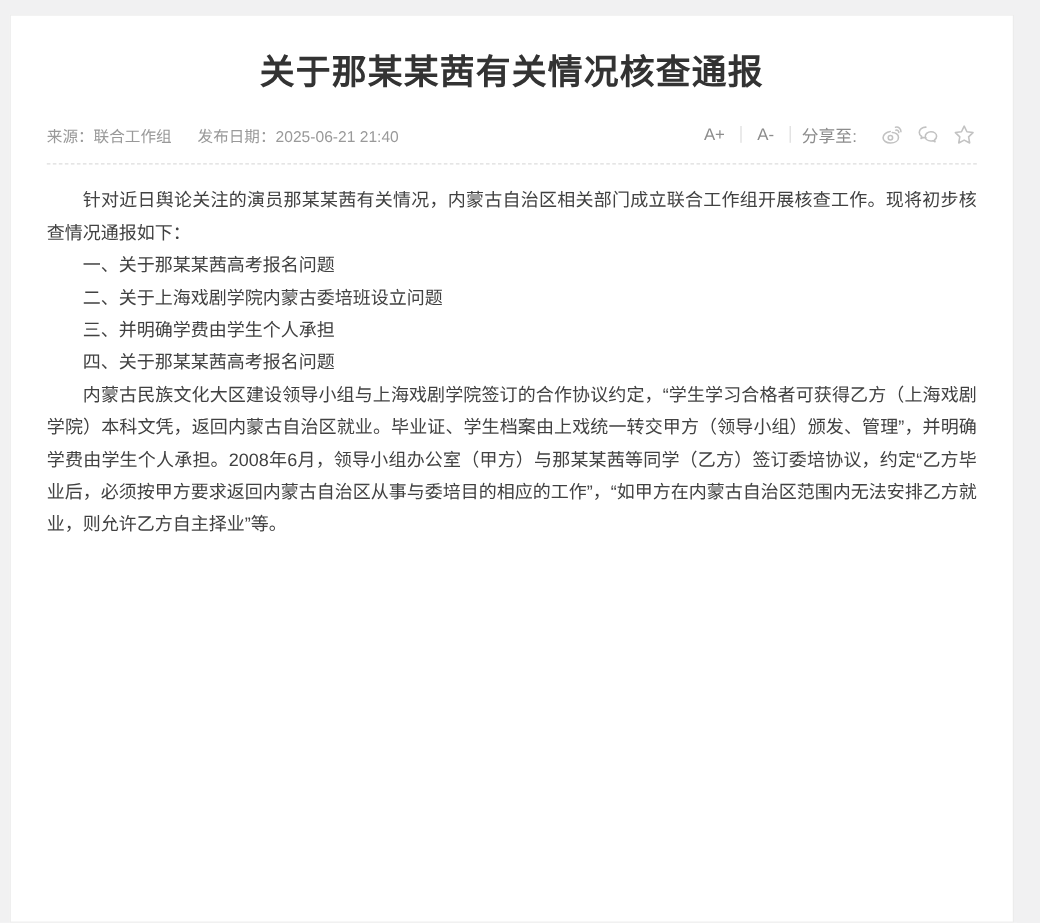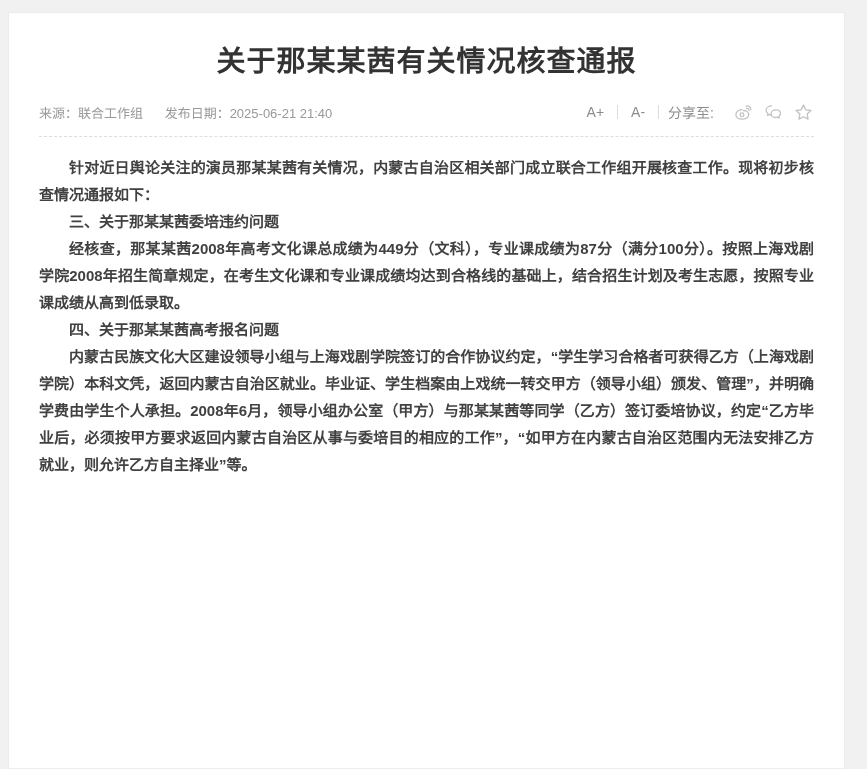--- a/index.html
+++ b/index.html
@@ -72,21 +72,20 @@
   .share-icon svg { width: 21px; height: 21px; }
   .article {
     margin-top: 17px;
     font-size: 15px;
     color: #414141;
     line-height: 27px;
   }
   .article .block {
     text-indent: 2em;
     text-align: justify;
-    font-weight: bold;
   }
 </style>
 </head>
 <body>
 
 <div class="page-wrap">
   <div class="card">
 
     <h1 class="page-title">关于那某某茜有关情况核查通报</h1>
 
@@ -119,21 +118,22 @@
         <span class="share-icon">
           <svg viewBox="0 0 24 24" fill="none" stroke="#c2c2c2" stroke-width="1.5" stroke-linejoin="round">
             <path d="M12 3.6l2.6 5.3 5.8.8-4.2 4.1 1 5.8-5.2-2.7-5.2 2.7 1-5.8-4.2-4.1 5.8-.8z"></path>
           </svg>
         </span>
       </div>
     </div>
 
     <div class="article">
       <p class="block">针对近日舆论关注的演员那某某茜有关情况，内蒙古自治区相关部门成立联合工作组开展核查工作。现将初步核查情况通报如下：</p>
-      <p class="block">三、关于那某某茜委培违约问题</p>
-      <p class="block">经核查，那某某茜2008年高考文化课总成绩为449分（文科），专业课成绩为87分（满分100分）。按照上海戏剧学院2008年招生简章规定，在考生文化课和专业课成绩均达到合格线的基础上，结合招生计划及考生志愿，按照专业课成绩从高到低录取。</p>
+      <p class="block">一、关于那某某茜高考报名问题</p>
+      <p class="block">二、关于上海戏剧学院内蒙古委培班设立问题</p>
+      <p class="block">三、并明确学费由学生个人承担</p>
       <p class="block">四、关于那某某茜高考报名问题</p>
       <p class="block">内蒙古民族文化大区建设领导小组与上海戏剧学院签订的合作协议约定，“学生学习合格者可获得乙方（上海戏剧学院）本科文凭，返回内蒙古自治区就业。毕业证、学生档案由上戏统一转交甲方（领导小组）颁发、管理”，并明确学费由学生个人承担。2008年6月，领导小组办公室（甲方）与那某某茜等同学（乙方）签订委培协议，约定“乙方毕业后，必须按甲方要求返回内蒙古自治区从事与委培目的相应的工作”，“如甲方在内蒙古自治区范围内无法安排乙方就业，则允许乙方自主择业”等。</p>
 
     </div>
 
   </div>
 </div>
 
 </body></html>

